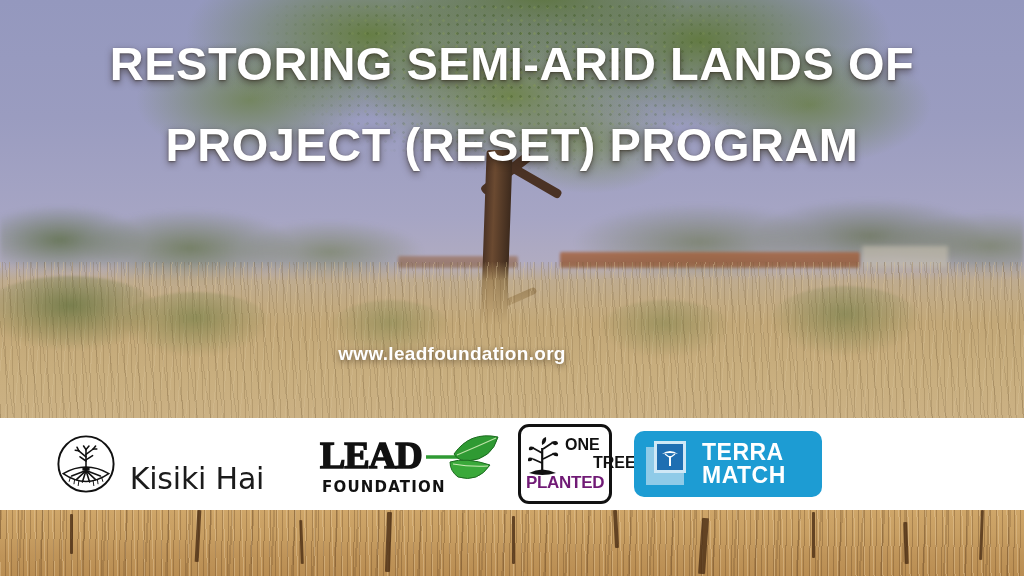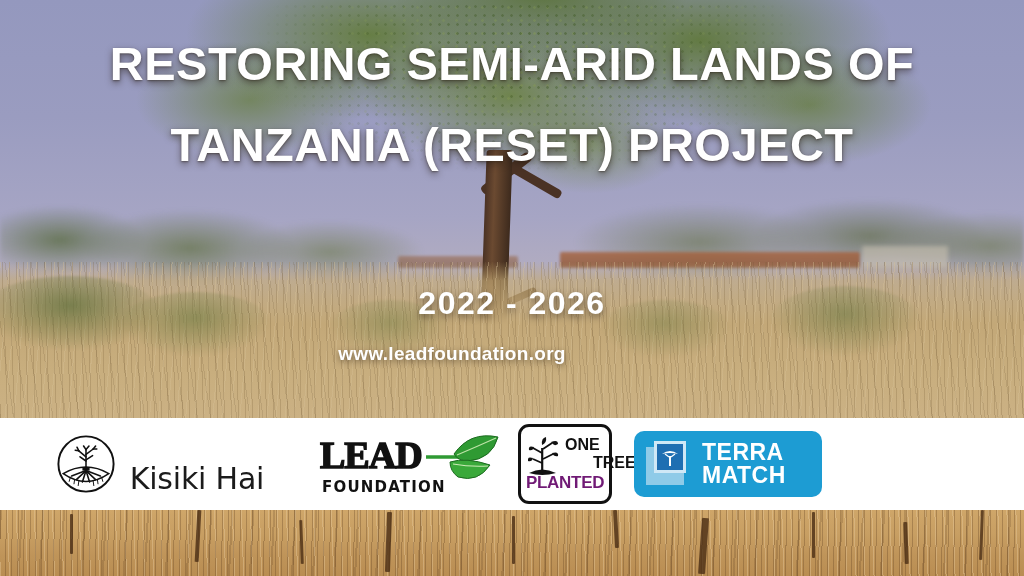--- a/index.html
+++ b/index.html
@@ -244,22 +244,21 @@
     <div class="grass-tex"></div>
     <div class="bush b1"></div>
     <div class="bush b2"></div>
     <div class="bush b3"></div>
     <div class="bush b4"></div>
     <div class="bush b5"></div>
   </div>
 
   <div class="titles">
     <div class="t-line t1">RESTORING SEMI-ARID LANDS OF</div>
-    <div class="t-line t2">TANZANIA (RESET) PROJECT</div>
-    <div class="t-years">2022 - 2026</div>
+    <div class="t-line t2">PROJECT (RESET) PROGRAM</div>
     <div class="t-url">www.leadfoundation.org</div>
   </div>
 
   <div class="logobar">
 
     <div class="logo-slot kisiki">
       <span class="emblem">
         <svg width="60" height="60" viewBox="0 0 100 100">
           <circle cx="50" cy="50" r="46" fill="#fff" stroke="#111" stroke-width="3.2"></circle>
           <path d="M12 66 Q50 44 88 66 Q50 92 12 66 Z" fill="none" stroke="#111" stroke-width="2.4"></path>

